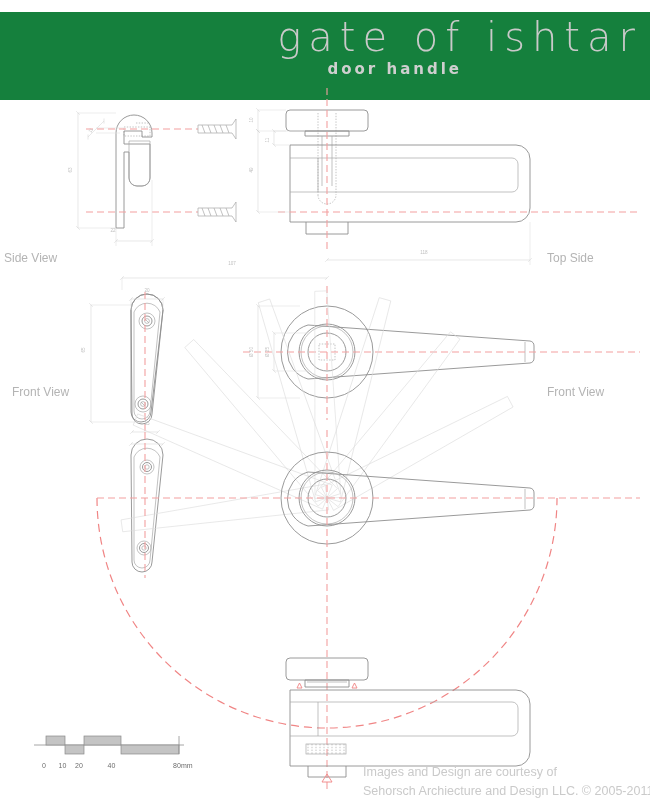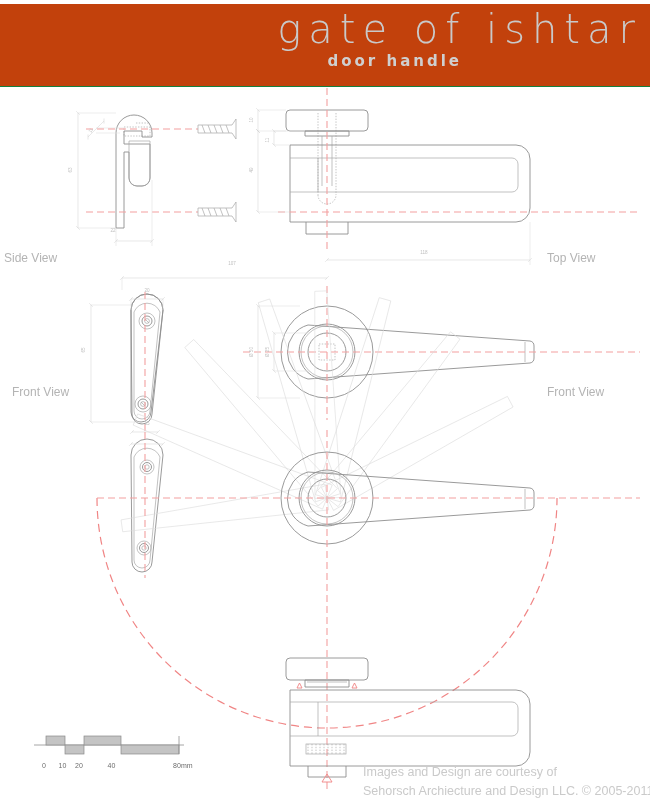--- a/index.html
+++ b/index.html
@@ -13,24 +13,24 @@
     height: 800px;
     position: relative;
     overflow: hidden;
     font-family: "Liberation Sans", sans-serif;
     background: #ffffff;
   }
 
   
   #header-band {
     position: absolute;
-    left: 0; top: 4px;
+    left: 0; top: 12px;
     width: 650px; height: 82px;
-    background: #c2410c;
-    border-bottom: 1px solid #15803d;
+    background: #15803d;
+    border-bottom: 6px solid #15803d;
   }
   #brand-title {
     position: absolute;
     right: 8px;
     top: 2px;
     font-family: "DejaVu Sans", sans-serif;
     font-size: 40px;
     letter-spacing: 7px;
     color: #c9c9c9;
     font-weight: 300;
@@ -410,21 +410,21 @@
       <text class="dimtx" x="147" y="292" text-anchor="middle">20</text>
       <text class="dimtx" x="85" y="350" text-anchor="middle" transform="rotate(-90 85 350)">65</text>
       <text class="dimtx" x="147" y="425" text-anchor="middle">15</text>
       <text class="dimtx" x="253" y="352" text-anchor="middle" transform="rotate(-90 253 352)">Ø 50</text>
       <text class="dimtx" x="269" y="352" text-anchor="middle" transform="rotate(-90 269 352)">Ø 25</text>
     </g>
 
 </svg>
 
 <div class="view-label" id="label-side-view">Side View</div>
-<div class="view-label" id="label-top-view">Top View</div>
+<div class="view-label" id="label-top-view">Top Side</div>
 <div class="view-label" id="label-front-left">Front View</div>
 <div class="view-label" id="label-front-right">Front View</div>
 
 <div id="scale-bar">
   <svg width="150" height="34" viewBox="0 0 150 34" xmlns="http://www.w3.org/2000/svg">
     <line x1="0" y1="17" x2="150" y2="17" stroke="#909090" stroke-width="0.8"></line>
     <rect x="12" y="8" width="19" height="9" fill="#c4c4c4" stroke="#8a8a8a" stroke-width="0.7"></rect>
     <rect x="31" y="17" width="19" height="9" fill="#c4c4c4" stroke="#8a8a8a" stroke-width="0.7"></rect>
     <rect x="50" y="8" width="37" height="9" fill="#c4c4c4" stroke="#8a8a8a" stroke-width="0.7"></rect>
     <rect x="87" y="17" width="58" height="9" fill="#c4c4c4" stroke="#8a8a8a" stroke-width="0.7"></rect>

